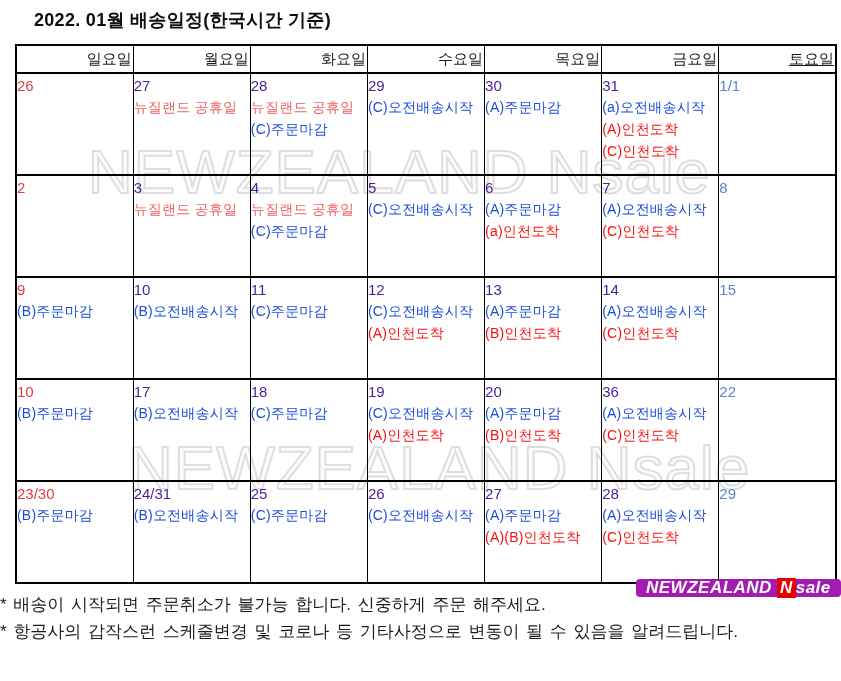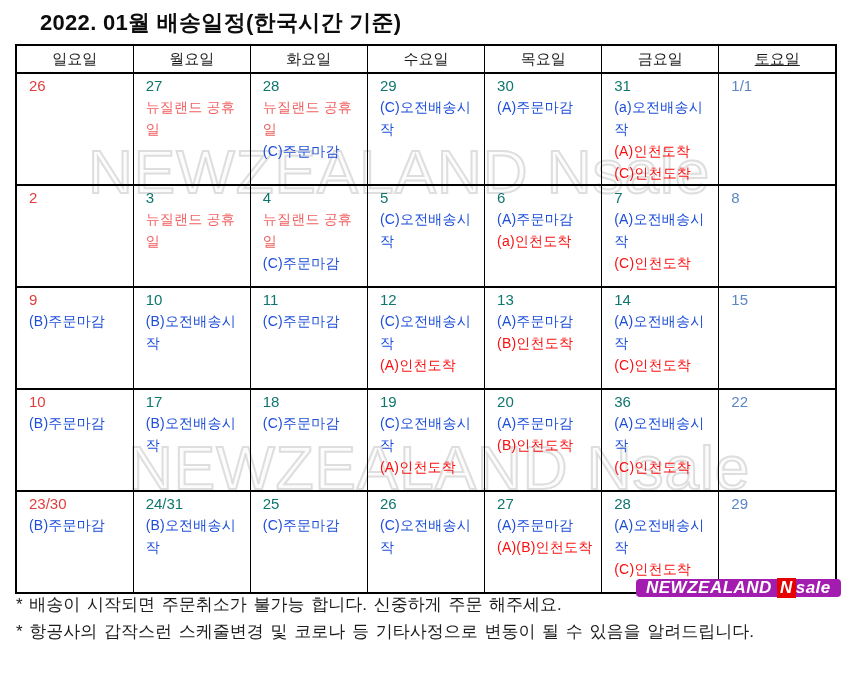--- a/index.html
+++ b/index.html
@@ -1,47 +1,47 @@
 <!DOCTYPE html>
 <html><head>
 <meta charset="utf-8">
 <style>
   html,body{margin:0;padding:0;background:#ffffff;}
   .page{position:relative;width:841px;height:681px;overflow:hidden;
         font-family:"Liberation Sans","DejaVu Sans",sans-serif;background:#fff;}
 
-  .title{position:absolute;left:40px;top:8px;font-size:22px;font-weight:700;
+  .title{position:absolute;left:34px;top:8px;font-size:18px;font-weight:700;
          color:#0d0d0d;letter-spacing:.3px;z-index:2;}
 
   .watermark{position:absolute;z-index:1;font-size:62px;letter-spacing:1px;
              white-space:nowrap;color:#fcfcfc;-webkit-text-stroke:2px #dedede;
              font-weight:500;pointer-events:none;}
   .wm-1{left:88px;top:136px;}
   .wm-2{left:128px;top:432px;}
 
   table.calendar{position:absolute;left:15px;top:44px;width:822px;z-index:2;
                  border-collapse:collapse;table-layout:fixed;background:transparent;
                  border:2px solid #000;}
   table.calendar th{border:1px solid #000;border-top:2px solid #000;border-bottom:2px solid #000;
-                    height:24px;font-size:15px;font-weight:400;text-align:center;color:#1c1c1c;
+                    height:24px;font-size:15px;font-weight:400;text-align:right;color:#1c1c1c;
                     background:transparent;}
   table.calendar td{border:1px solid #000;border-bottom:2px solid #000;height:99px;
-                    vertical-align:top;padding:1px 4px 0 12px;background:transparent;}
+                    vertical-align:top;padding:1px 4px 0 0;background:transparent;}
   th.wd-sun{color:#ef5050;}
   th.wd-sat{color:#5b87c5;text-decoration:underline;}
 
-  .date{font-size:15px;line-height:21px;color:#0f766e;}
+  .date{font-size:15px;line-height:21px;color:#4c1d95;}
   .date.sun{color:#e23d3d;}
   .date.sat{color:#5b87c5;}
   .note{font-size:14px;line-height:22px;letter-spacing:.2px;}
   .c-holiday{color:#f15f5f;}
   .c-red{color:#fb0f0f;}
   .c-black{color:#1d4ed8;}
 
-  .footnotes{position:absolute;left:16px;top:591px;z-index:2;}
+  .footnotes{position:absolute;left:0;top:591px;z-index:2;}
   .footnote{font-size:17px;line-height:27px;color:#1b1b1b;word-spacing:2px;white-space:nowrap;}
 
   .logo{position:absolute;left:636px;top:579px;z-index:3;background:#a21caf;
         border-radius:4px;height:18px;display:flex;align-items:center;padding:0 10px;
         color:#fff;font-weight:700;font-style:italic;font-size:17px;letter-spacing:.5px;}
   .logo .n-red{background:#e60000;padding:0 3px;margin-left:5px;display:inline-block;}
 </style>
 </head>
 <body>
 

